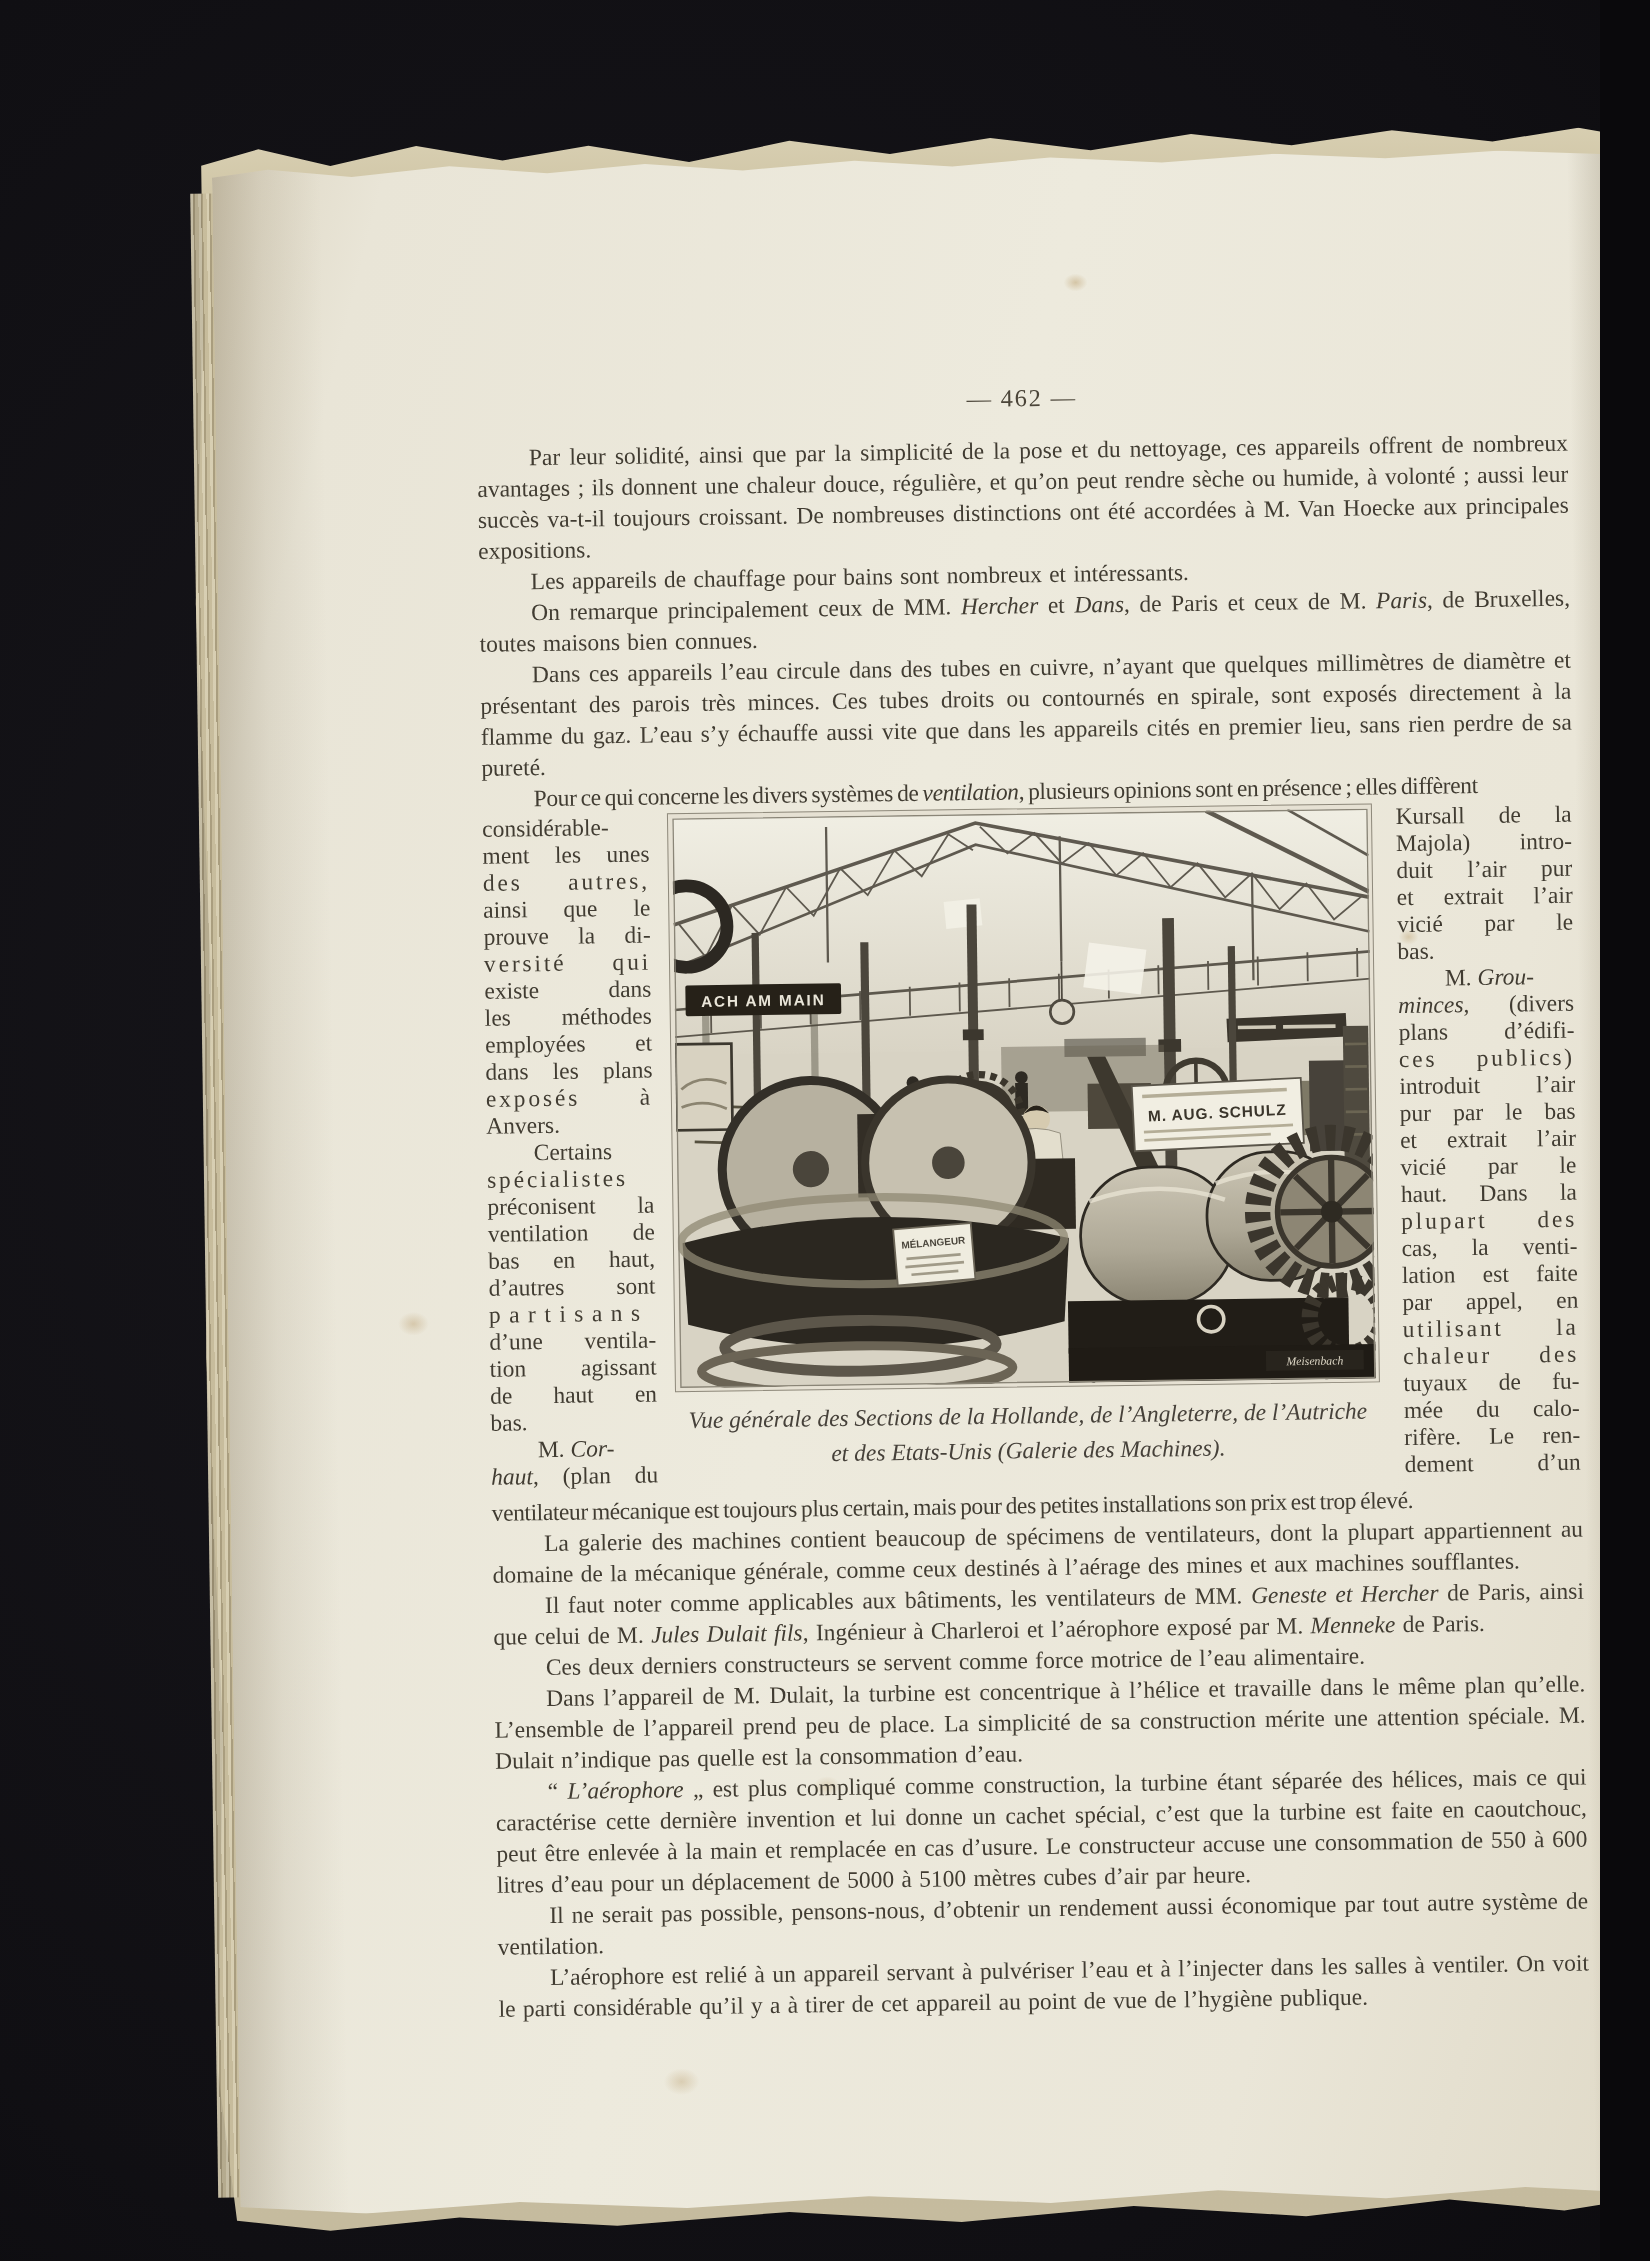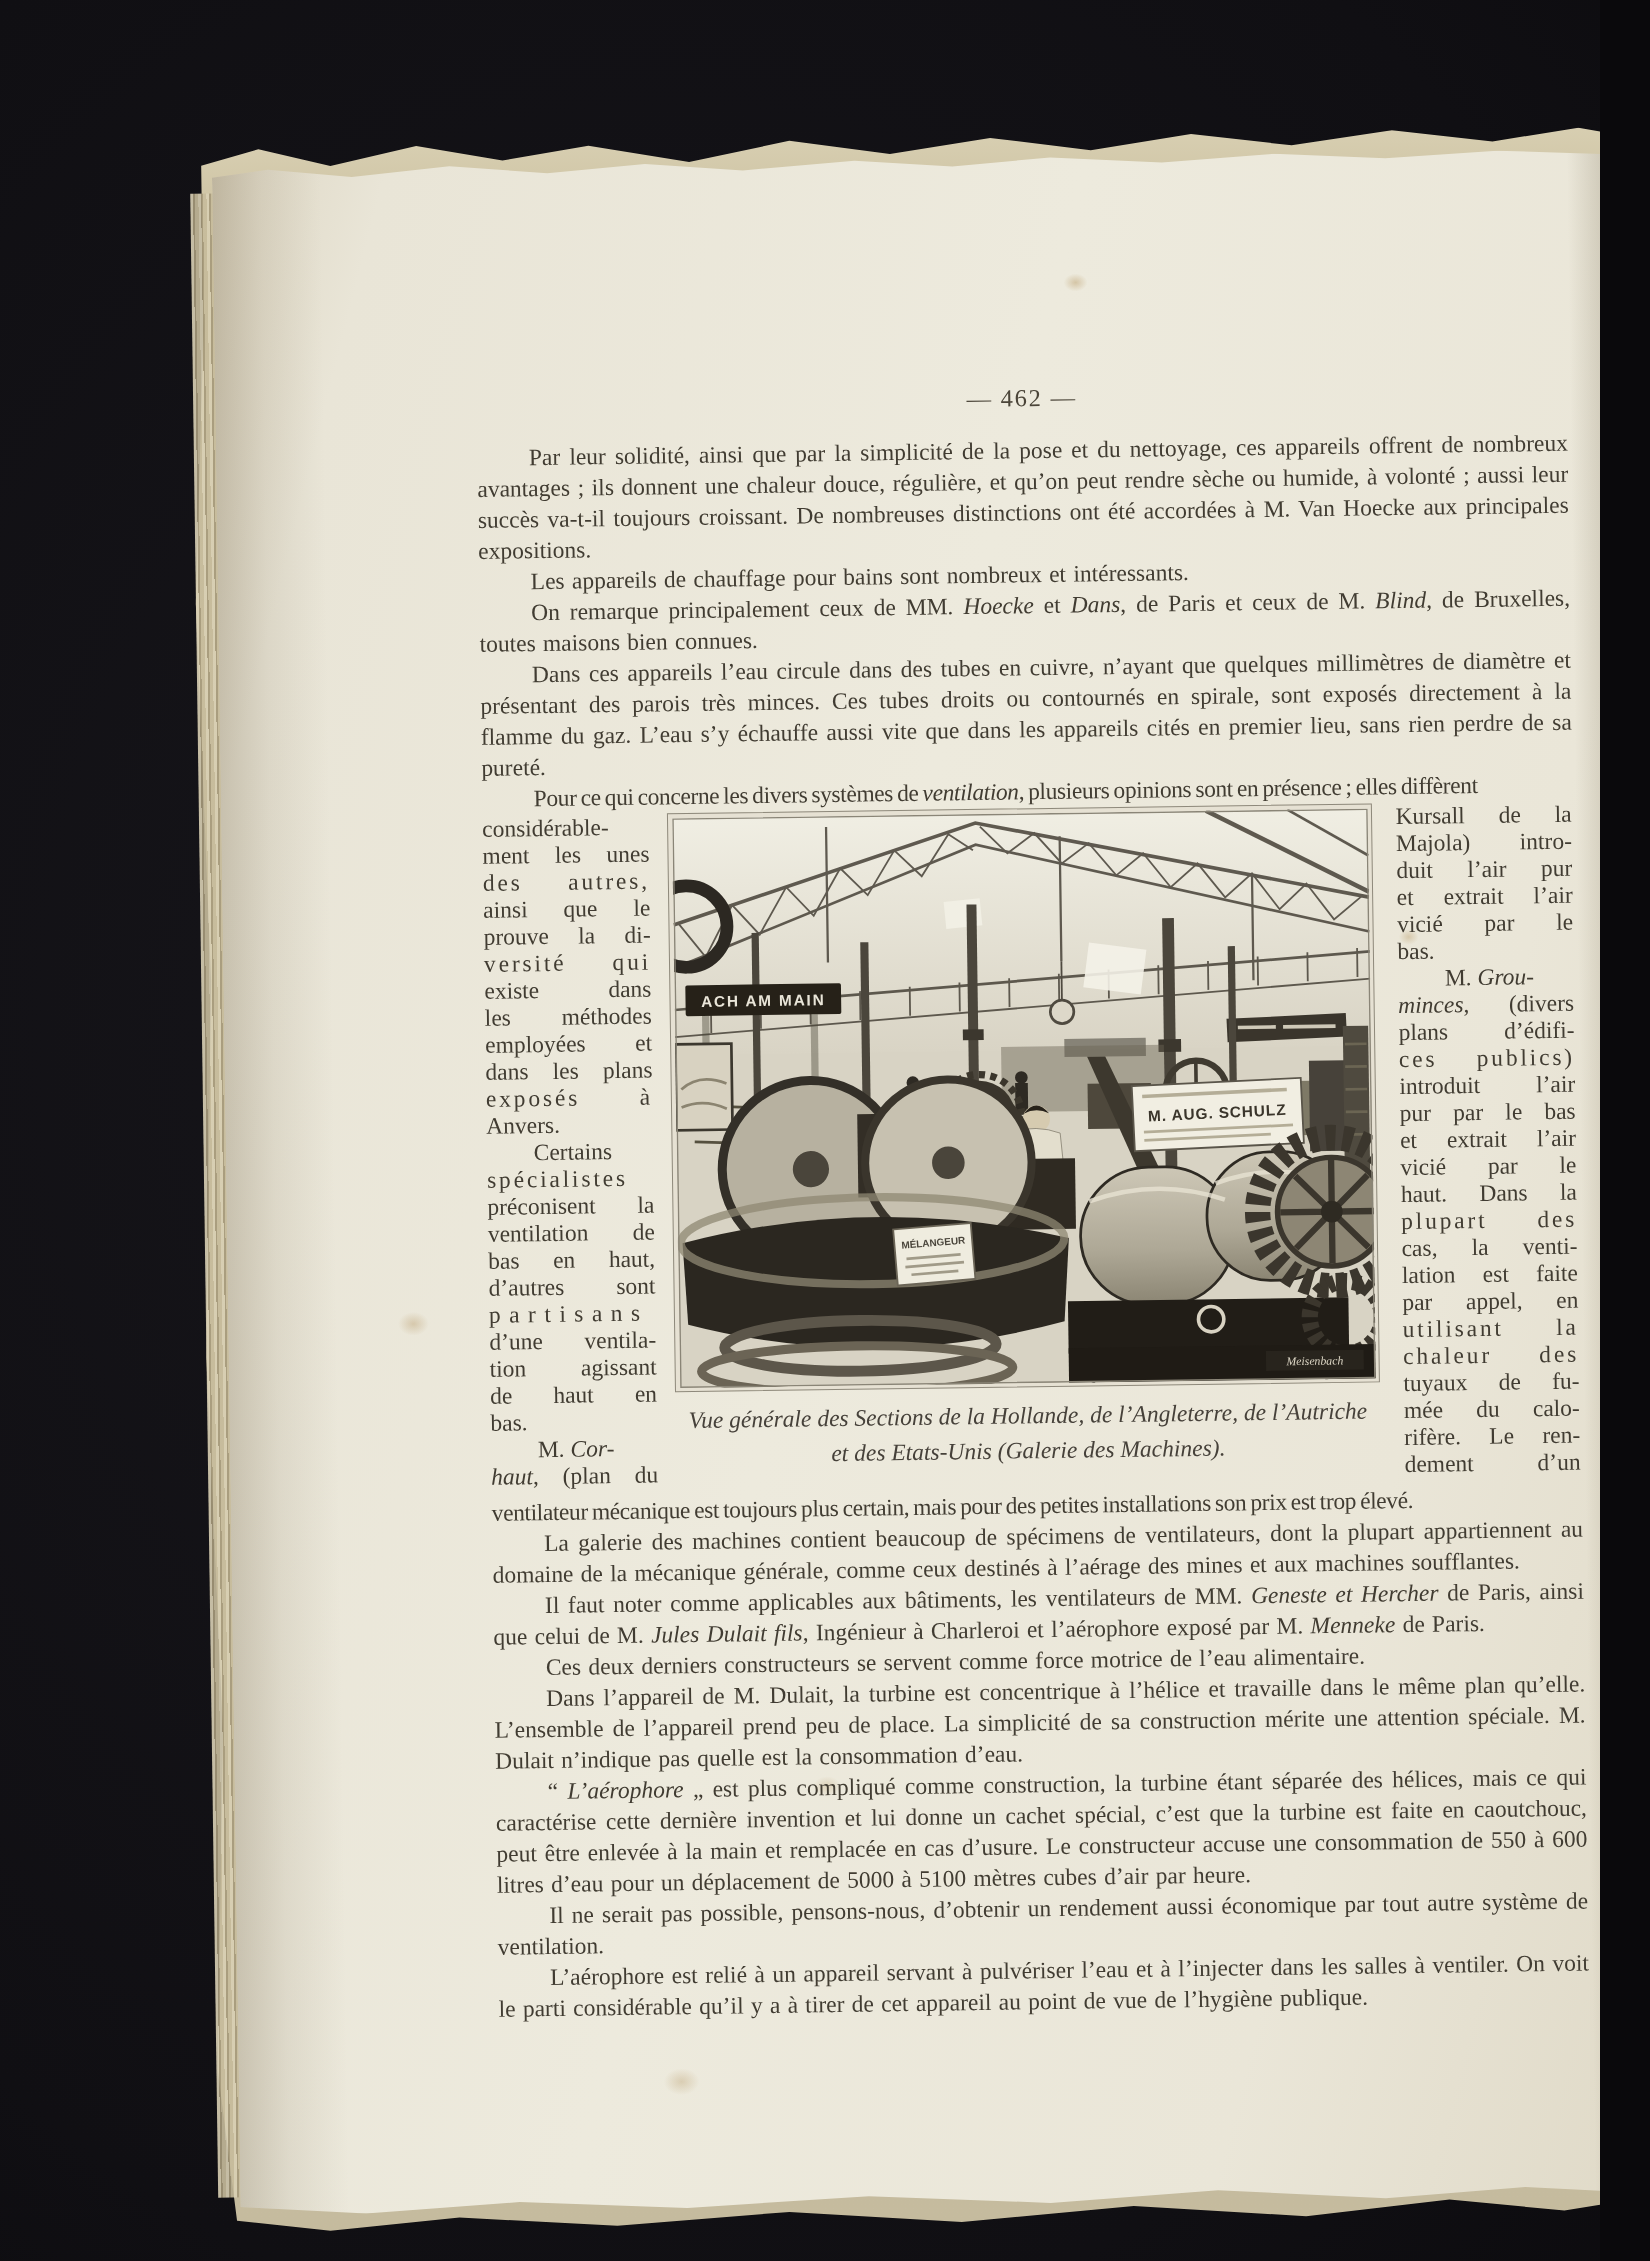--- a/index.html
+++ b/index.html
@@ -91,21 +91,21 @@
       <div class="spot s4"></div>
       <div class="spot s5"></div>
 
       <div class="content">
         <div class="page-number">— 462 —</div>
 
         <div class="toptext">
 
         <p class="par indent">Par leur solidité, ainsi que par la simplicité de la pose et du nettoyage, ces appareils offrent de nombreux avantages ; ils donnent une chaleur douce, régulière, et qu’on peut rendre sèche ou humide, à volonté ; aussi leur succès va-t-il toujours croissant. De nombreuses distinctions ont été accordées à M. Van Hoecke aux principales expositions.</p>
             <p class="par indent">Les appareils de chauffage pour bains sont nombreux et intéressants.</p>
-            <p class="par indent">On remarque principalement ceux de MM. <i>Hoecke</i> et <i>Dans</i>, de Paris et ceux de M. <i>Blind</i>, de Bruxelles, toutes maisons bien connues.</p>
+            <p class="par indent">On remarque principalement ceux de MM. <i>Hercher</i> et <i>Dans</i>, de Paris et ceux de M. <i>Paris</i>, de Bruxelles, toutes maisons bien connues.</p>
             <p class="par indent">Dans ces appareils l’eau circule dans des tubes en cuivre, n’ayant que quelques millimètres de diamètre et présentant des parois très minces. Ces tubes droits ou contournés en spirale, sont exposés directement à la flamme du gaz. L’eau s’y échauffe aussi vite que dans les appareils cités en premier lieu, sans rien perdre de sa pureté.</p>
             <p class="par indent one-line">Pour ce qui concerne les divers systèmes de <i>ventilation</i>, plusieurs opinions sont en présence ; elles diffèrent</p>
           </div>
 
         <div class="wrap">
           <div class="colL">
 
           <div class="colline end">considérable-</div>
               <div class="colline">ment les unes</div>
               <div class="colline ls1">des autres,</div>

